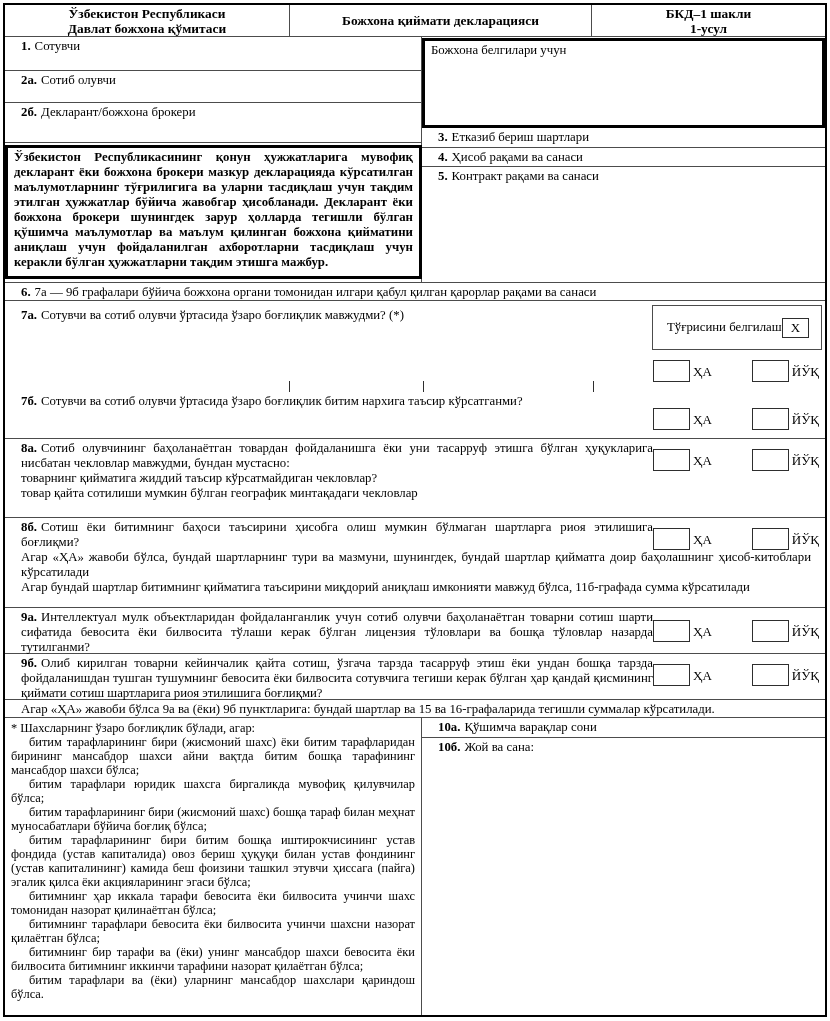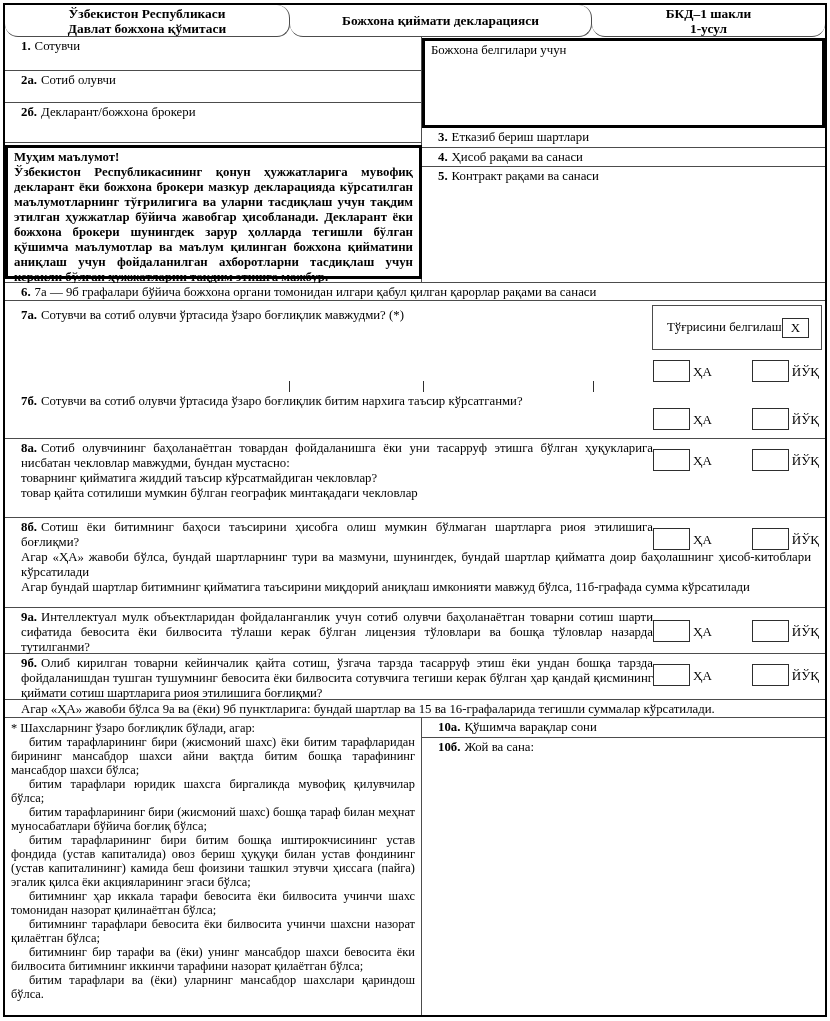--- a/index.html
+++ b/index.html
@@ -5,21 +5,21 @@
   html,body{margin:0;padding:0;background:#fff;}
   .canvas{position:relative;width:830px;height:1021px;background:#fff;
           font-family:"Liberation Serif","DejaVu Serif",serif;color:#000;
           font-size:12.8px;line-height:15px;overflow:hidden;}
   .form{position:absolute;left:3px;top:3px;width:820px;height:1010px;border:2px solid #000;}
   .abs{position:absolute;}
   .cell{box-sizing:border-box;background:#fff;}
   .bb{border-bottom:1px solid #4c4c4c;}
   .br{border-right:1px solid #4c4c4c;}
   .hdr{display:flex;align-items:center;justify-content:center;text-align:center;
-       font-weight:bold;font-size:13.4px;line-height:15px;border-radius:13px;}
+       font-weight:bold;font-size:13.4px;line-height:15px;}
   .lblcell{padding:2px 6px 0 16px;}
   .qno{font-weight:bold;margin-right:4px;}
   .thickbox{box-sizing:border-box;border:3px solid #000;background:#fff;}
   .imp{padding:2px 6px;font-weight:bold;text-align:justify;}
   .imp .t{text-align:left;}
   .qtext{text-align:justify;}
   .cbrow{display:flex;align-items:center;}
   .cbbox{box-sizing:border-box;width:37px;height:22px;border:1px solid #2e2e2e;background:#fff;flex:0 0 auto;}
   .cblabel{margin-left:3px;font-size:13px;}
   .cbbox.second{margin-left:40px;}
@@ -60,21 +60,20 @@
     </div>
     <div class="abs cell bb br lblcell" style="left:0;top:66px;width:417px;height:32px;">
       <span class="qno">2а.</span><span>Сотиб олувчи</span>
     </div>
     <div class="abs cell bb br lblcell" style="left:0;top:98px;width:417px;height:40px;font-family:Liberation Serif, serif;">
       <span class="qno">2б.</span><span>Декларант/божхона брокери</span>
     </div>
 
     <div class="abs cell bb br" style="left:0;top:138px;width:417px;height:140px;">
       <div class="thickbox imp" style="position:absolute;left:0;top:2px;width:417px;height:134px;">
-        <div class="t">Муҳим маълумот!</div>
         <div>Ўзбекистон Республикасининг қонун ҳужжатларига мувофиқ декларант ёки божхона брокери мазкур декларацияда кўрсатилган маълумотларнинг тўғрилигига ва уларни тасдиқлаш учун тақдим этилган ҳужжатлар бўйича жавобгар ҳисобланади. Декларант ёки божхона брокери шунингдек зарур ҳолларда тегишли бўлган қўшимча маълумотлар ва маълум қилинган божхона қийматини аниқлаш учун фойдаланилган ахборотларни тасдиқлаш учун керакли бўлган ҳужжатларни тақдим этишга мажбур.</div>
       </div>
     </div>
 
     <div class="abs thickbox" style="left:417px;top:33px;width:403px;height:90px;padding:2px 6px;">
       <span>Божхона белгилари учун</span>
     </div>
 
     <div class="abs cell bb lblcell" style="left:417px;top:123px;width:403px;height:20px;">
       <span class="qno">3.</span><span>Етказиб бериш шартлари</span>

